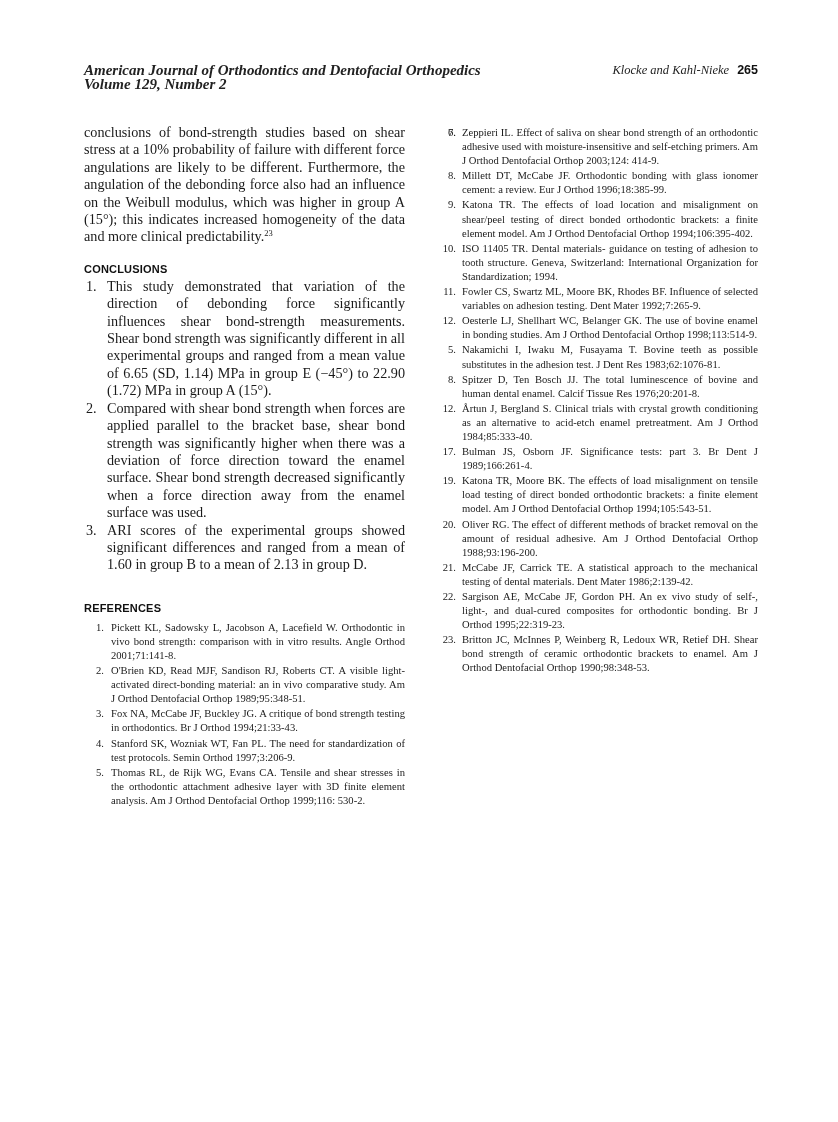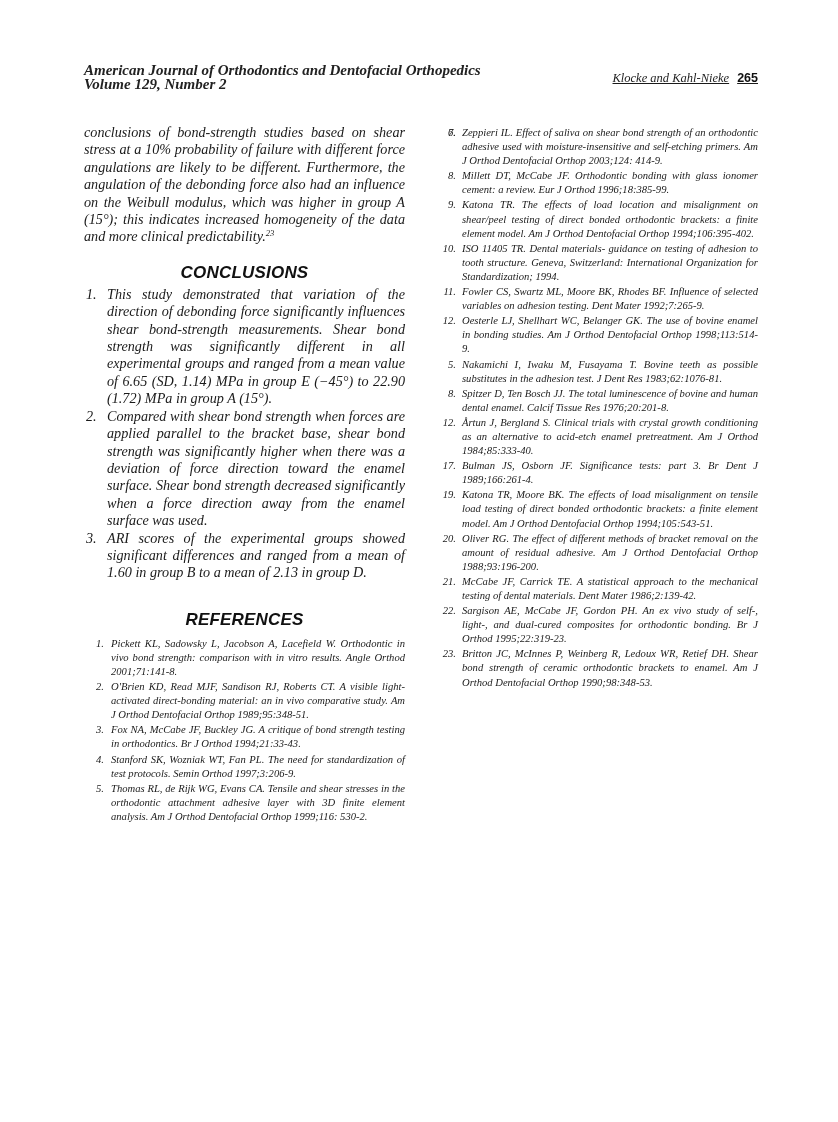--- a/index.html
+++ b/index.html
@@ -1,30 +1,30 @@
 <!DOCTYPE html>
 <html><head>
 <meta charset="utf-8">
 <style>
   html, body { margin: 0; padding: 0; background: #ffffff; }
   body { width: 838px; height: 1122px; position: relative; overflow: hidden; color: #1a1a1a; font-family: "Liberation Serif", serif; }
   .header { position: absolute; left: 84px; top: 63px; width: 674px; height: 32px; }
   .hdr-left { position: absolute; left: 0; top: 0; font-style: italic; font-size: 15px; line-height: 14px; color: #222; font-weight: bold; }
-  .hdr-right { position: absolute; right: 0; top: 8px; font-size: 12.5px; line-height: 14px; text-decoration: underline; }
+  .hdr-right { position: absolute; right: 0; top: 0; font-size: 12.5px; line-height: 14px; }
   .hdr-right .authors { font-style: italic; color: #222; }
   .hdr-right .pageno { font-family: "Liberation Sans", sans-serif; font-weight: bold; font-size: 12.5px; margin-left: 8px; color: #111; }
 
-  .col { position: absolute; top: 124px; font-style: italic; }
+  .col { position: absolute; top: 124px; }
   .col-left { left: 84px; width: 321px; }
   .col-right { left: 440px; width: 318px; top: 125px; }
 
   .body-p { font-size: 14.2px; line-height: 17.4px; text-align: justify; margin: 0; }
   .body-p sup { font-size: 8.5px; vertical-align: 5px; line-height: 0; }
 
-  .section-heading { font-family: "Liberation Sans", sans-serif; font-weight: bold; font-size: 17px; letter-spacing: 0.2px; margin: 0; color: #111; text-align: center; }
+  .section-heading { font-family: "Liberation Sans", sans-serif; font-weight: bold; font-size: 11px; letter-spacing: 0.2px; margin: 0; color: #111; }
   .h-conclusions { margin-top: 17px; margin-bottom: 3px; }
   .h-references { margin-top: 28px; margin-bottom: 7px; }
 
   ol.conclusions { list-style: none; margin: 0; padding: 0; }
   ol.conclusions li { position: relative; padding-left: 23px; font-size: 14.2px; line-height: 17.4px; text-align: justify; }
   ol.conclusions li .num { position: absolute; left: 2px; top: 0; }
 
   ol.refs { list-style: none; margin: 0; padding: 0; }
   ol.refs li { position: relative; padding-left: 22px; font-size: 10.6px; line-height: 14.1px; text-align: justify; margin-bottom: 1px; }
   ol.refs li .num { position: absolute; left: 0; top: 0; width: 16px; text-align: right; }

